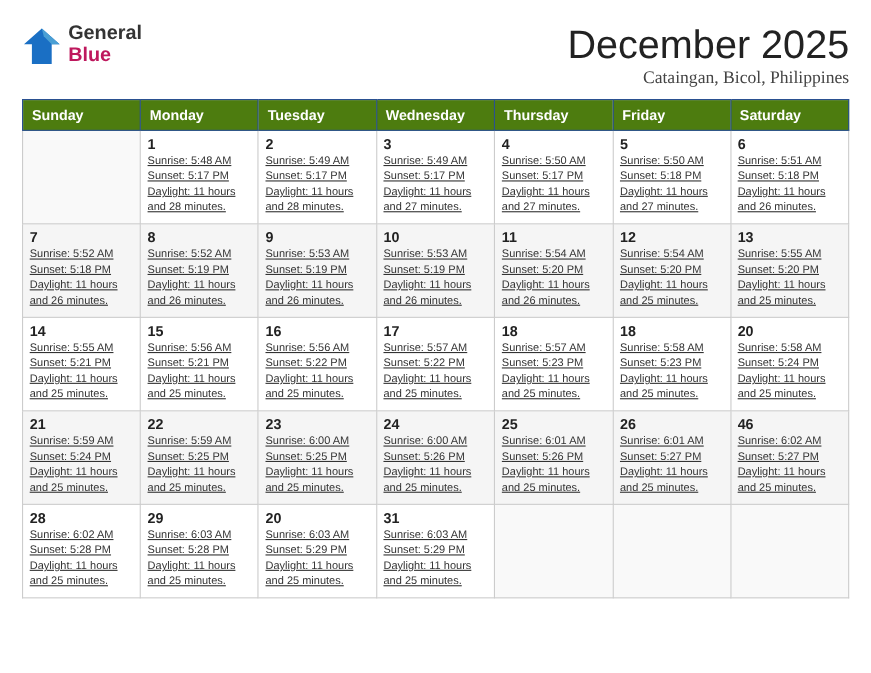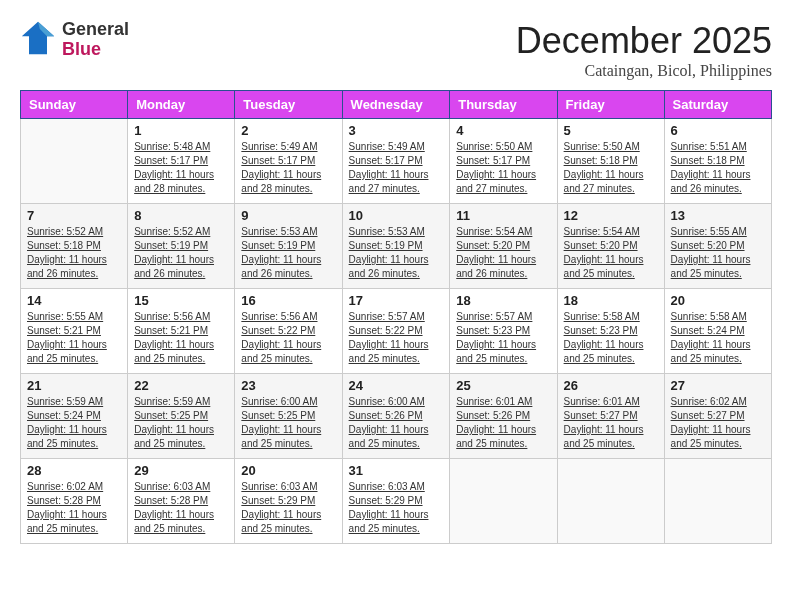--- a/index.html
+++ b/index.html
@@ -11,21 +11,21 @@
       padding: 20px;
     }
     .header {
       display: flex;
       justify-content: space-between;
       align-items: flex-start;
       margin-bottom: 10px;
     }
     .logo {
       display: flex;
-      align-items: flex-start;
+      align-items: flex-end;
       gap: 6px;
     }
     .logo-text {
       font-size: 18px;
       font-weight: bold;
       line-height: 1.1;
     }
     .logo-text .general { color: #333; }
     .logo-text .blue { color: #be185d; }
     .logo-icon {
@@ -44,21 +44,21 @@
       font-size: 16px;
       color: #444;
       font-family: Liberation Serif, serif;
     }
     .calendar {
       width: 100%;
       border-collapse: collapse;
       font-size: 11px;
     }
     .calendar th {
-      background: #d946ef;
+      background: #4d7c0f;
       color: #fff;
       text-align: left;
       padding: 6px 8px;
       font-size: 13px;
       font-weight: bold;
       border: 1px solid #2a5090;
     }
     .calendar td {
       border: 1px solid #ccc;
       vertical-align: top;
@@ -278,21 +278,21 @@
 Sunset: 5:26 PM
 Daylight: 11 hours and 25 minutes.</div>
         </td>
         <td>
           <div class="day-num">26</div>
           <div class="day-info" style="white-space: pre-line;">Sunrise: 6:01 AM
 Sunset: 5:27 PM
 Daylight: 11 hours and 25 minutes.</div>
         </td>
         <td>
-          <div class="day-num">27</div>
+          <div class="day-num">46</div>
           <div class="day-info" style="white-space: pre-line;">Sunrise: 6:02 AM
 Sunset: 5:27 PM
 Daylight: 11 hours and 25 minutes.</div>
         </td>
       </tr>
       <tr>
         <td>
           <div class="day-num">28</div>
           <div class="day-info" style="white-space: pre-line;">Sunrise: 6:02 AM
 Sunset: 5:28 PM

